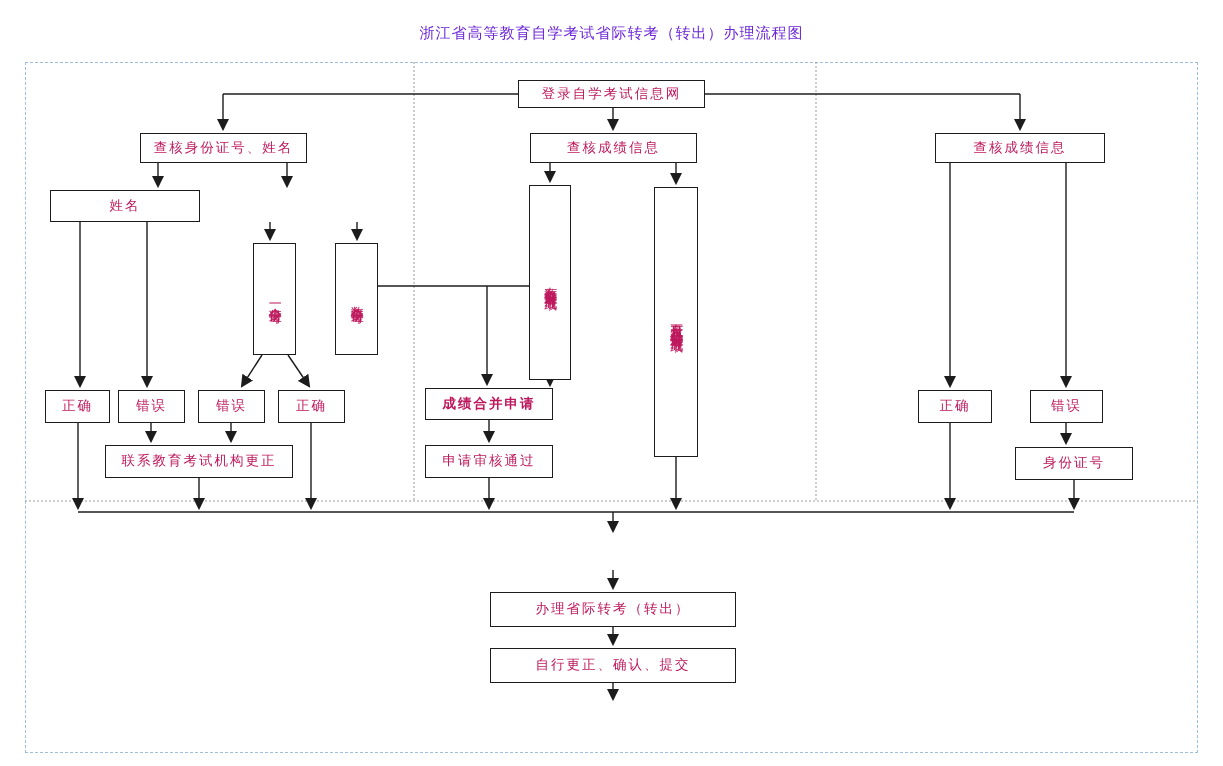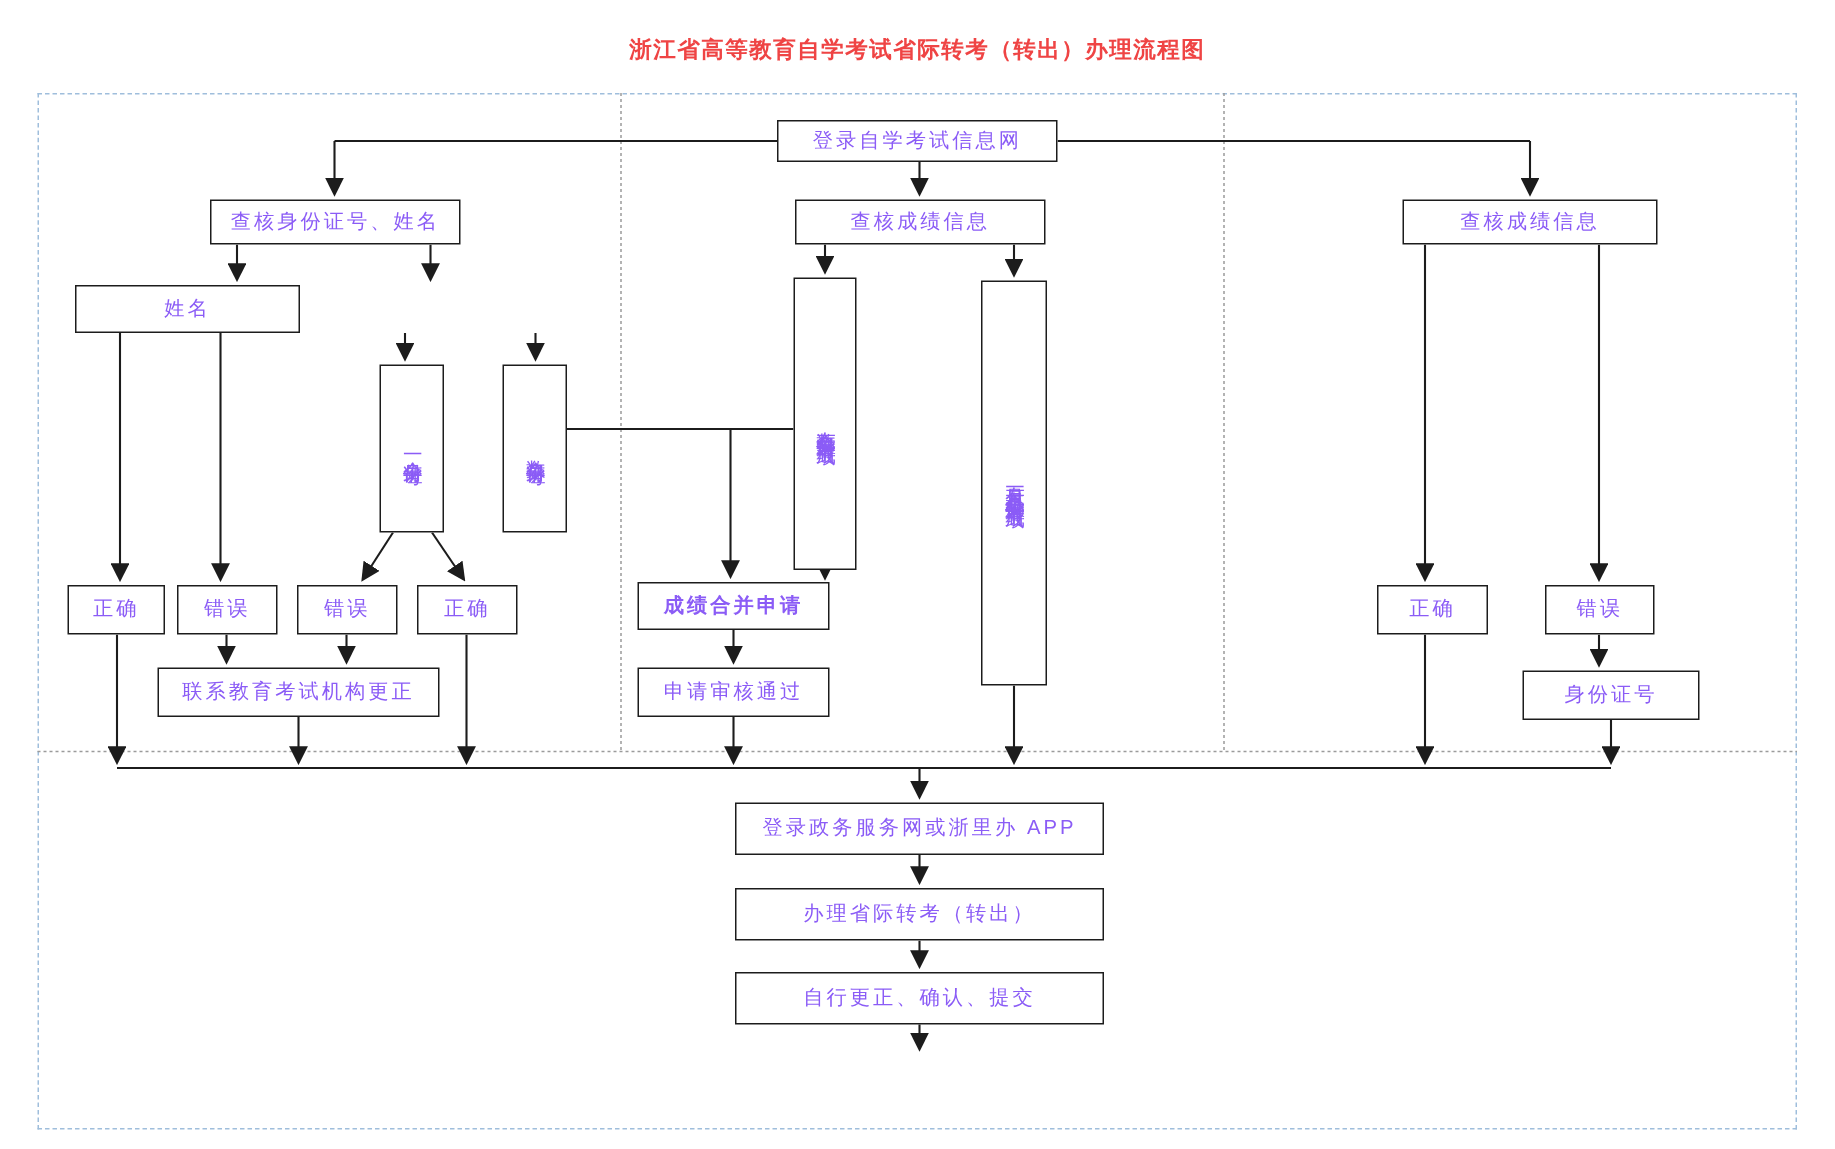--- a/index.html
+++ b/index.html
@@ -1,24 +1,24 @@
 <!DOCTYPE html>
 <html><head>
 <meta charset="utf-8">
 <style>
   html,body{margin:0;padding:0;background:#fff;}
   body{font-family:"Liberation Sans","DejaVu Sans",sans-serif;}
   .canvas{position:relative;width:1223px;height:766px;background:#fff;overflow:hidden;}
   .title{position:absolute;left:0;top:24px;width:100%;text-align:center;
-         font-size:15px;font-weight:bold;color:#ef4444;letter-spacing:1px;}
+         font-size:15px;font-weight:normal;color:#6d28d9;letter-spacing:1px;}
   .outer{position:absolute;left:25px;top:62px;width:1173px;height:691px;
          border:1px dashed #9fbedc;box-sizing:border-box;}
   .node{position:absolute;border:1.6px solid #1c1c1c;background:#fff;box-sizing:border-box;
         display:flex;align-items:center;justify-content:center;text-align:center;
-        font-size:13.5px;color:#8b5cf6;letter-spacing:2px;line-height:1.25;z-index:2;}
+        font-size:13.5px;color:#be185d;letter-spacing:2px;line-height:1.25;z-index:2;}
   .vnode{writing-mode:vertical-rl;text-orientation:upright;letter-spacing:1px;
          padding:4px 0;font-size:13px;}
   svg.wires{position:absolute;left:0;top:0;z-index:1;}
 </style>
 </head>
 <body>
 
 <div class="canvas">
 
   <div class="title">浙江省高等教育自学考试省际转考（转出）办理流程图</div>
@@ -98,17 +98,16 @@
 
   <div class="node vnode" style="left:529px;top:185px;width:42px;height:195px;">有数个身份证号下有成绩</div>
   <div class="node vnode" style="left:654px;top:187px;width:44px;height:270px;">有且只有一个正确身份证号下有成绩</div>
   <div class="node" style="left:425px;top:388px;width:128px;height:32px;font-weight:bold;">成绩合并申请</div>
   <div class="node" style="left:425px;top:445px;width:128px;height:33px;">申请审核通过</div>
 
   <div class="node" style="left:918px;top:390px;width:74px;height:33px;">正确</div>
   <div class="node" style="left:1030px;top:390px;width:73px;height:33px;">错误</div>
   <div class="node" style="left:1015px;top:447px;width:118px;height:33px;">身份证号</div>
 
-  <div class="node" style="left:490px;top:535px;width:246px;height:35px;">登录政务服务网或浙里办 APP</div>
   <div class="node" style="left:490px;top:592px;width:246px;height:35px;">办理省际转考（转出）</div>
   <div class="node" style="left:490px;top:648px;width:246px;height:35px;">自行更正、确认、提交</div>
 
 </div>
 
 </body></html>

